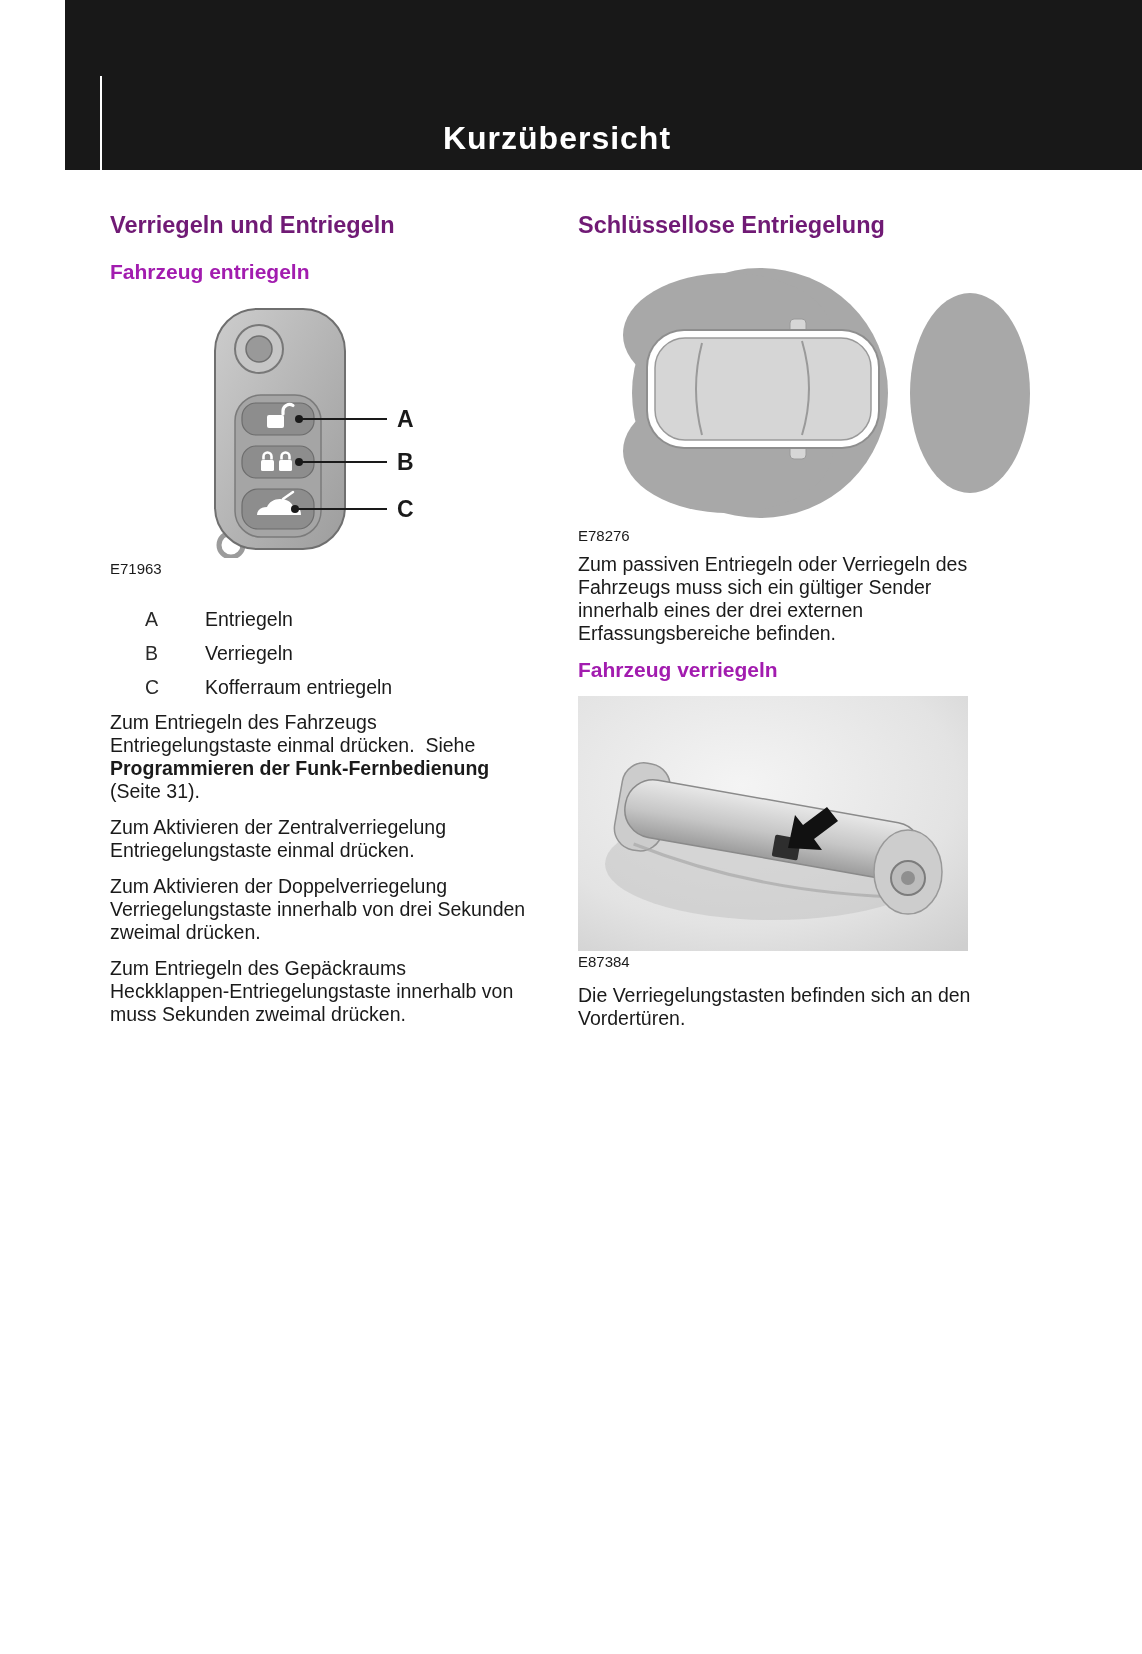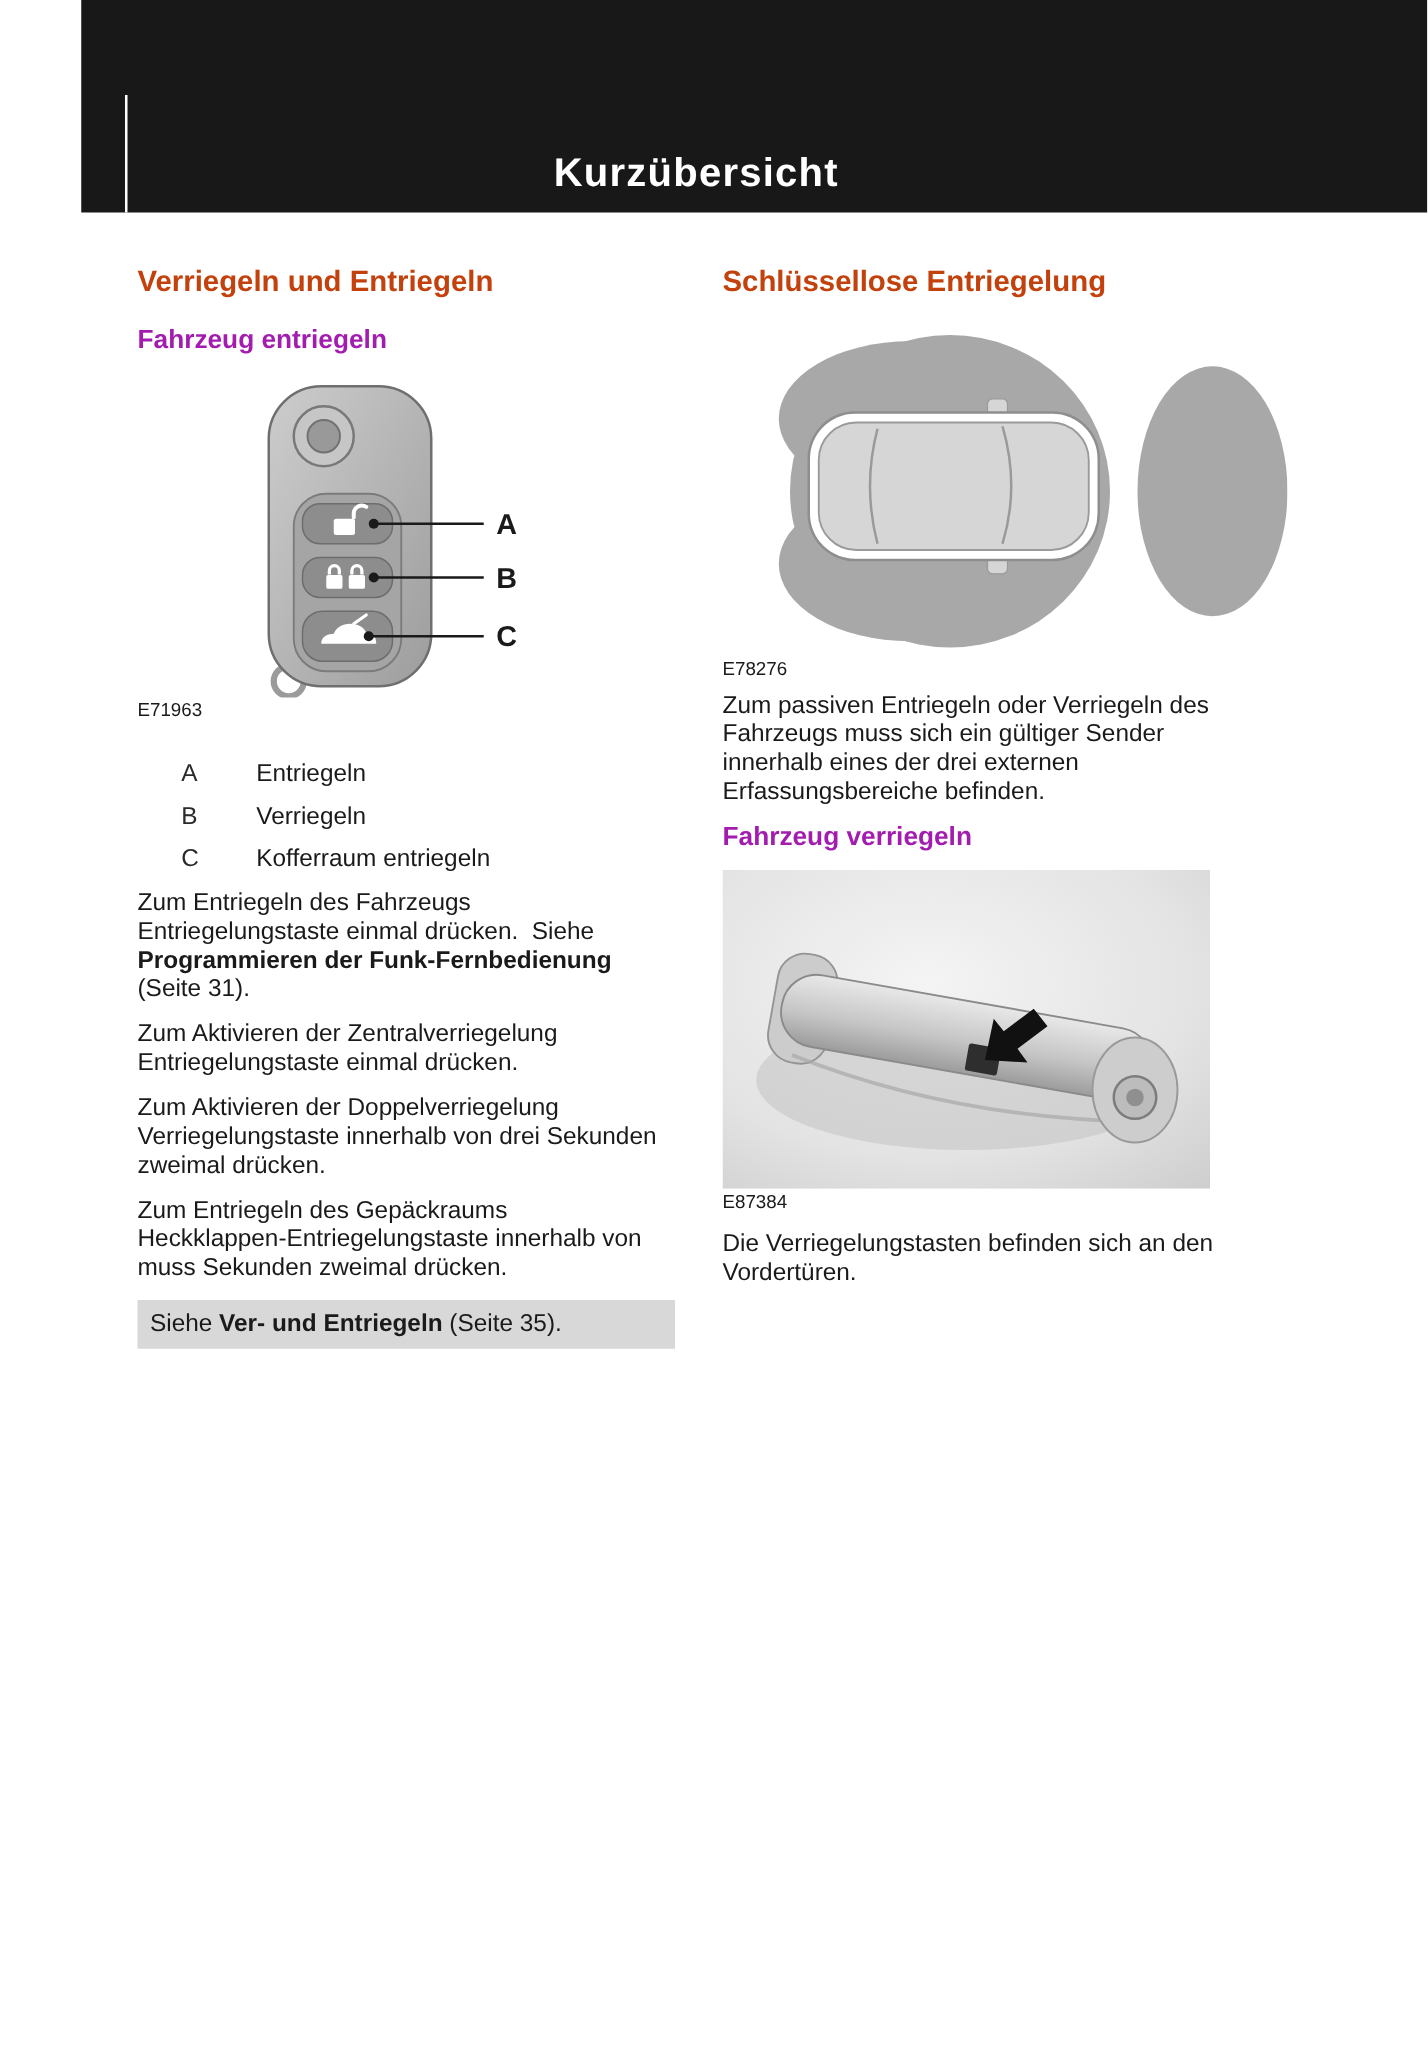--- a/index.html
+++ b/index.html
@@ -10,21 +10,21 @@
   
   .header-bar { position:absolute; left:65px; top:0; right:0; height:170px; background:#181818; }
   .header-rule { position:absolute; left:35px; top:76px; bottom:0; width:2px; background:#ffffff; }
   .header-title { position:absolute; left:0; top:120px; width:1114px; text-align:center;
                   color:#ffffff; font-size:32px; font-weight:bold; letter-spacing:1px; }
 
   
   .col-left  { position:absolute; left:110px; top:212px; width:430px; }
   .col-right { position:absolute; left:578px; top:212px; width:430px; }
 
-  h2.section { font-size:23.5px; line-height:26px; font-weight:bold; color:#c2410c; }
+  h2.section { font-size:23.5px; line-height:26px; font-weight:bold; color:#701a75; }
   h3.sub     { font-size:21px;   line-height:23px; font-weight:bold; color:#a21caf; }
   .col-left  h2 { margin-bottom:22px; }
   .col-left  h3 { margin-bottom:20px; }
   .col-right h2 { margin-bottom:17px; }
   .col-right h3 { margin-bottom:15px; }
 
   p.body { font-size:19.5px; line-height:23px; margin-bottom:13px; }
   .b { font-weight:bold; }
   .nowrap { white-space:nowrap; }
 
@@ -123,21 +123,20 @@
         <span class="key-label">Kofferraum entriegeln</span>
       </div>
     </div>
 
     <p class="body"><span>Zum Entriegeln des Fahrzeugs Entriegelungstaste einmal drücken.&nbsp; Siehe </span><span class="b">Programmieren der Funk-Fernbedienung</span><span> (Seite 31).</span></p>
 
     <p class="body">Zum Aktivieren der Zentralverriegelung Entriegelungstaste einmal drücken.</p>
     <p class="body">Zum Aktivieren der Doppelverriegelung Verriegelungstaste innerhalb von drei Sekunden zweimal drücken.</p>
     <p class="body"><span>Zum Entriegeln des Gepäckraums </span><span class="nowrap">Heckklappen-Entriegelungstaste</span><span> innerhalb von muss Sekunden zweimal drücken.</span></p>
 
-    <div class="note-box"><span>Siehe </span><span class="b">Ver- und Entriegeln</span><span> (Seite 35).</span></div>
   </div>
 
   <div class="col-right">
     <h2 class="section">Schlüssellose Entriegelung</h2>
 
     <div class="fig fig-zones">
       <svg width="452" height="270" viewBox="0 0 452 270">
         <g fill="#a8a8a8">
           <ellipse cx="182" cy="138" rx="128" ry="125"></ellipse>
           <ellipse cx="150" cy="80" rx="105" ry="62"></ellipse>

